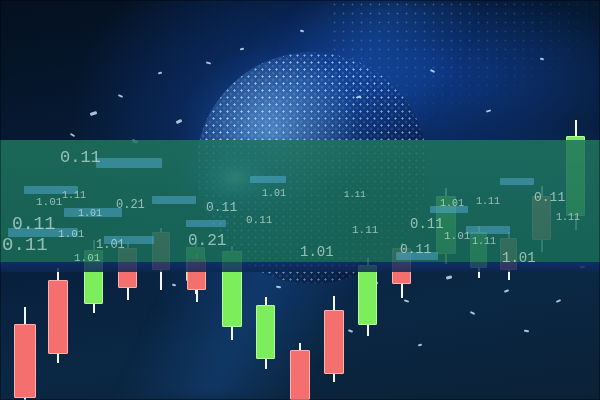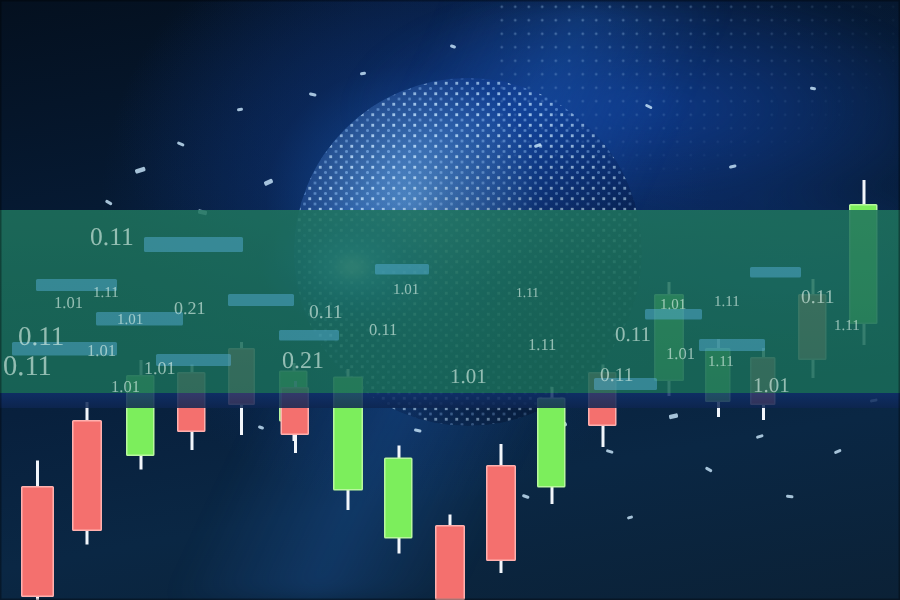--- a/index.html
+++ b/index.html
@@ -76,21 +76,21 @@
 
   
   .band{
     position:absolute;left:0;right:0;top:140px;height:122px;overflow:hidden;
     background:linear-gradient(180deg, rgba(36,120,96,0.80) 0%, rgba(30,112,92,0.80) 45%, rgba(26,104,88,0.84) 100%);
     mix-blend-mode:normal;
   }
   .band-tint{position:absolute;inset:0;background:rgba(24,110,88,0.30);}
   .num{
     position:absolute;color:rgba(225,245,235,0.62);
-    font-family:Liberation Serif, serif;
+    font-family:Liberation Mono, monospace;
     white-space:nowrap;user-select:none;
   }
   .bar{position:absolute;background:rgba(90,180,225,0.45);border-radius:1px;}
 
   
   .strip{position:absolute;left:0;right:0;top:262px;height:10px;background:linear-gradient(180deg,#10306a 0%, #0d2550 100%);opacity:.85;}
   .lower-dots{
     position:absolute;left:330px;top:0;width:270px;height:120px;
     background-image:radial-gradient(circle, rgba(180,220,255,0.75) 0.8px, rgba(0,0,0,0) 1.1px);
     background-size:9px 9px;opacity:.5;

